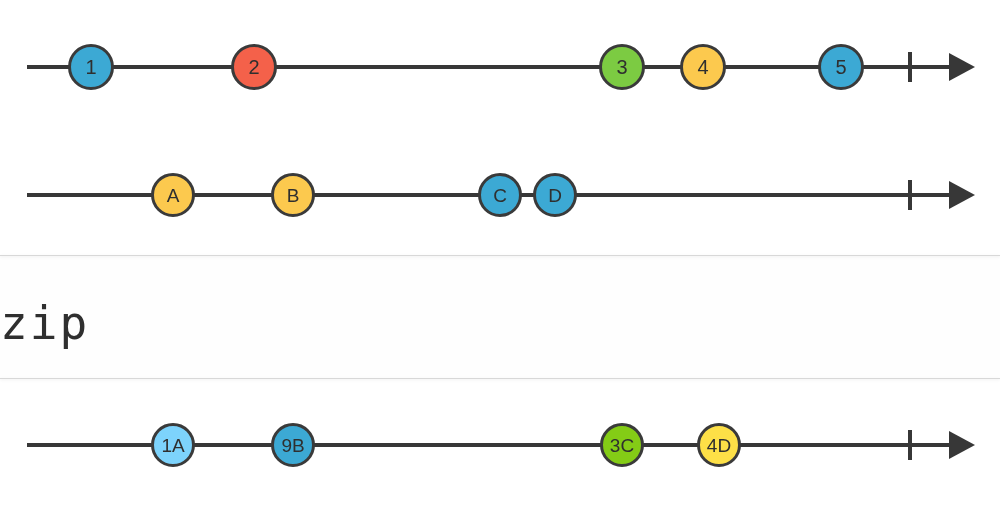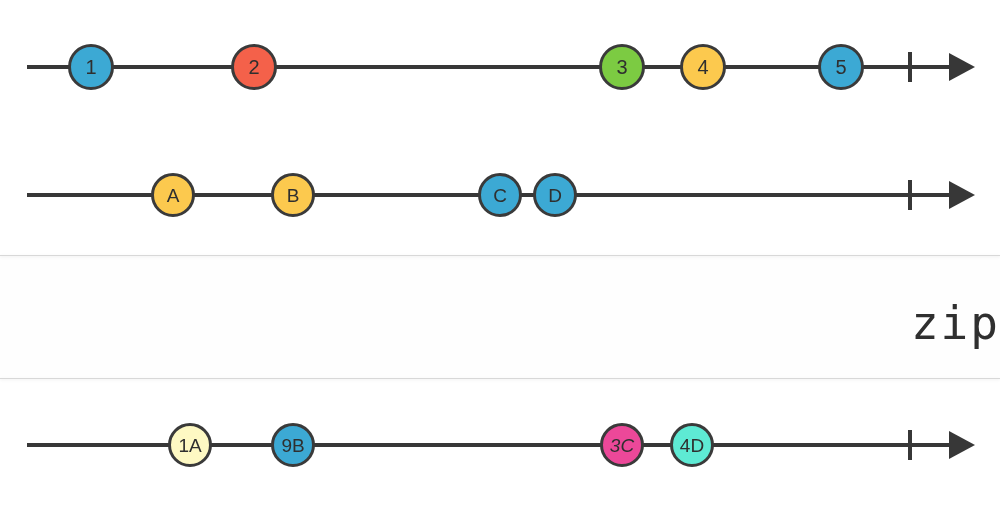--- a/index.html
+++ b/index.html
@@ -76,21 +76,21 @@
     line-height: 1;
     user-select: none;
   }
   .marble.sz-lg { width: 46px; height: 46px; top: 7px; font-size: 20px; }
   .marble.sz-md { width: 44px; height: 44px; top: 8px; font-size: 19px; }
 
   .op-label {
     position: absolute;
     left: 0;
     width: 1000px;
-    text-align: right;
+    text-align: left;
     font-family: "DejaVu Sans Mono", "Liberation Mono", monospace;
     font-size: 46px;
     color: #2f2f2f;
     letter-spacing: 2px;
   }
 </style>
 </head>
 <body>
 
 <div id="stage">
@@ -140,27 +140,27 @@
         <span>D</span>
       </div>
     </div>
 
   <div class="op-label" style="top:296px;">zip</div>
 
   <div class="timeline" id="tl-2" style="top:415px;">
     <div class="axis" style="left: 27px; width: 933px;"></div>
     <div class="complete-tick" style="left: 908px;"></div>
     <div class="arrowhead" style="left: 949px;"></div>
-  <div class="marble sz-md" style="left: 168px; background: #fef9c3;">
+  <div class="marble sz-md" style="left: 151px; background: #7dd3fc;">
         <span>1A</span>
       </div>
       <div class="marble sz-md" style="left: 271px; background: rgb(60, 169, 212);">
         <span>9B</span>
       </div>
-      <div class="marble sz-md" style="left: 600px; background: #ec4899; font-style: italic;">
+      <div class="marble sz-md" style="left: 600px; background: #84cc16;">
         <span>3C</span>
       </div>
-      <div class="marble sz-md" style="left: 670px; background: #5eead4;">
+      <div class="marble sz-md" style="left: 697px; background: #fde047;">
         <span>4D</span>
       </div>
     </div>
 
 </div>
 
 </body></html>

